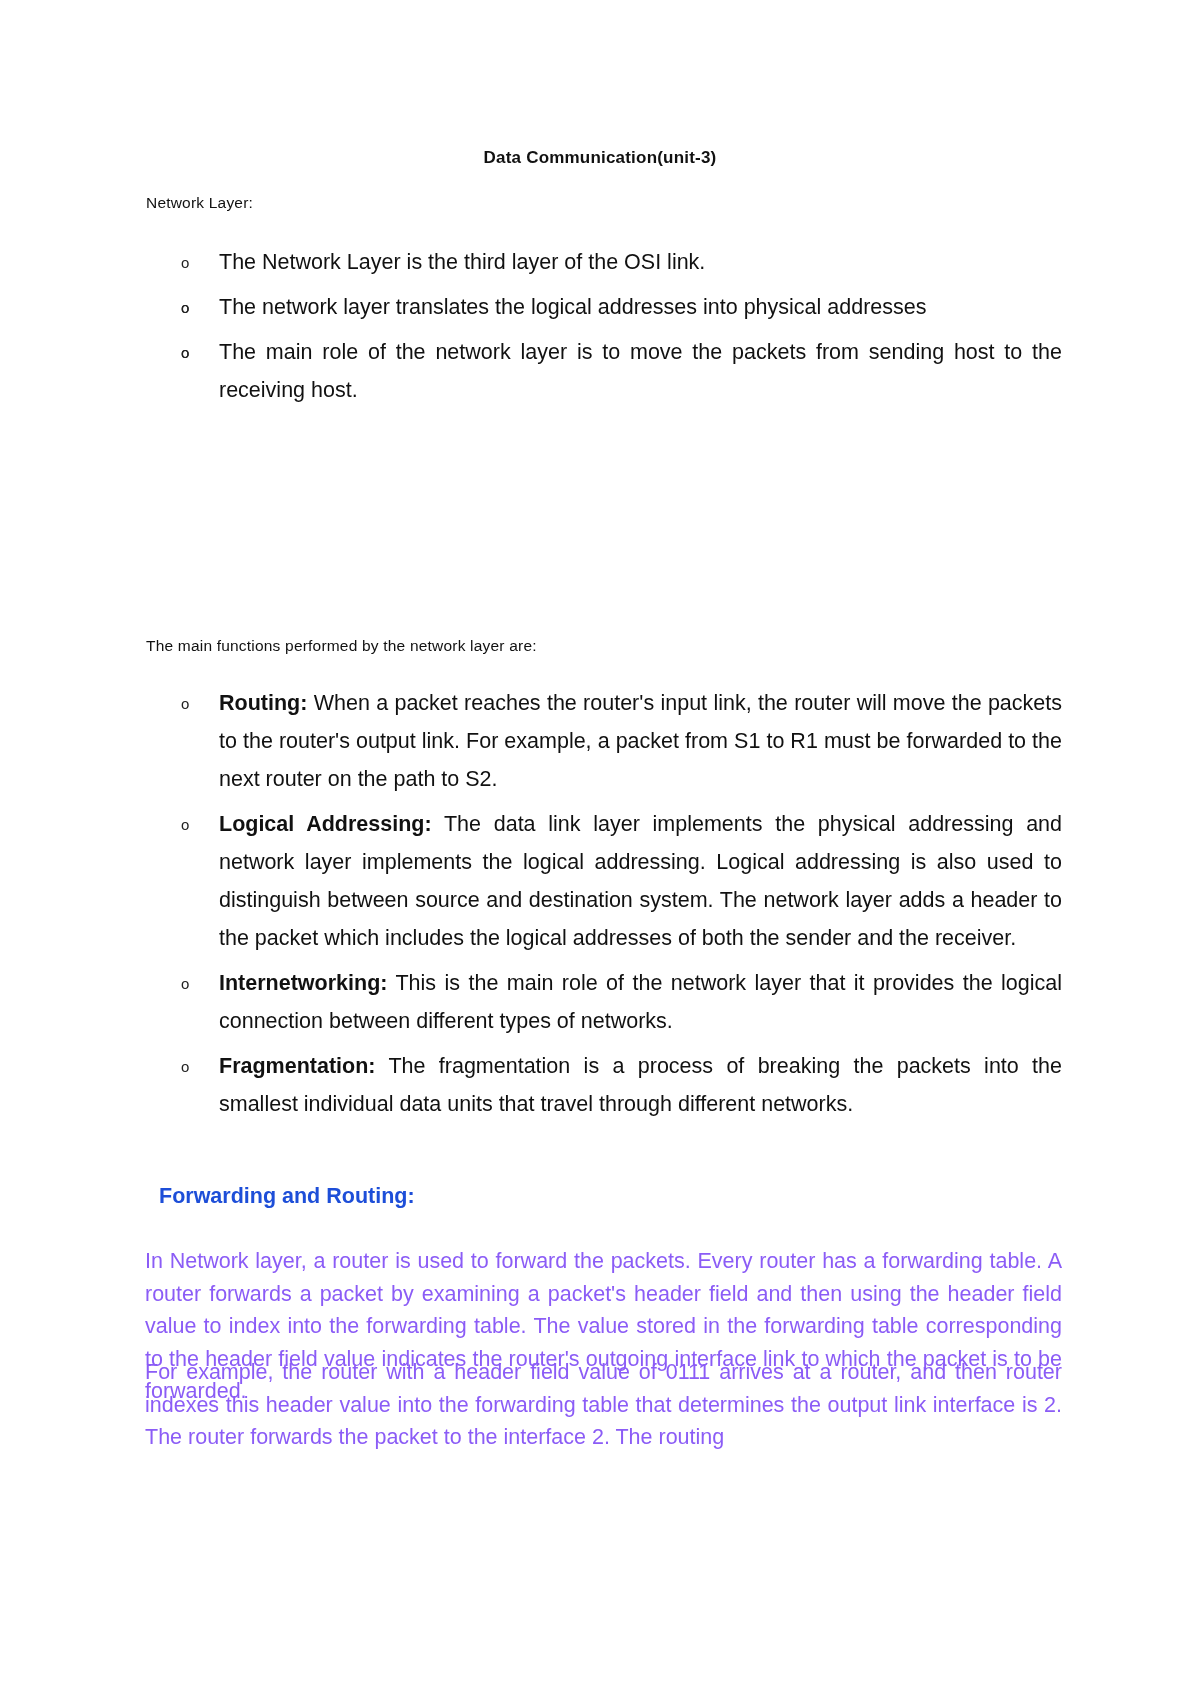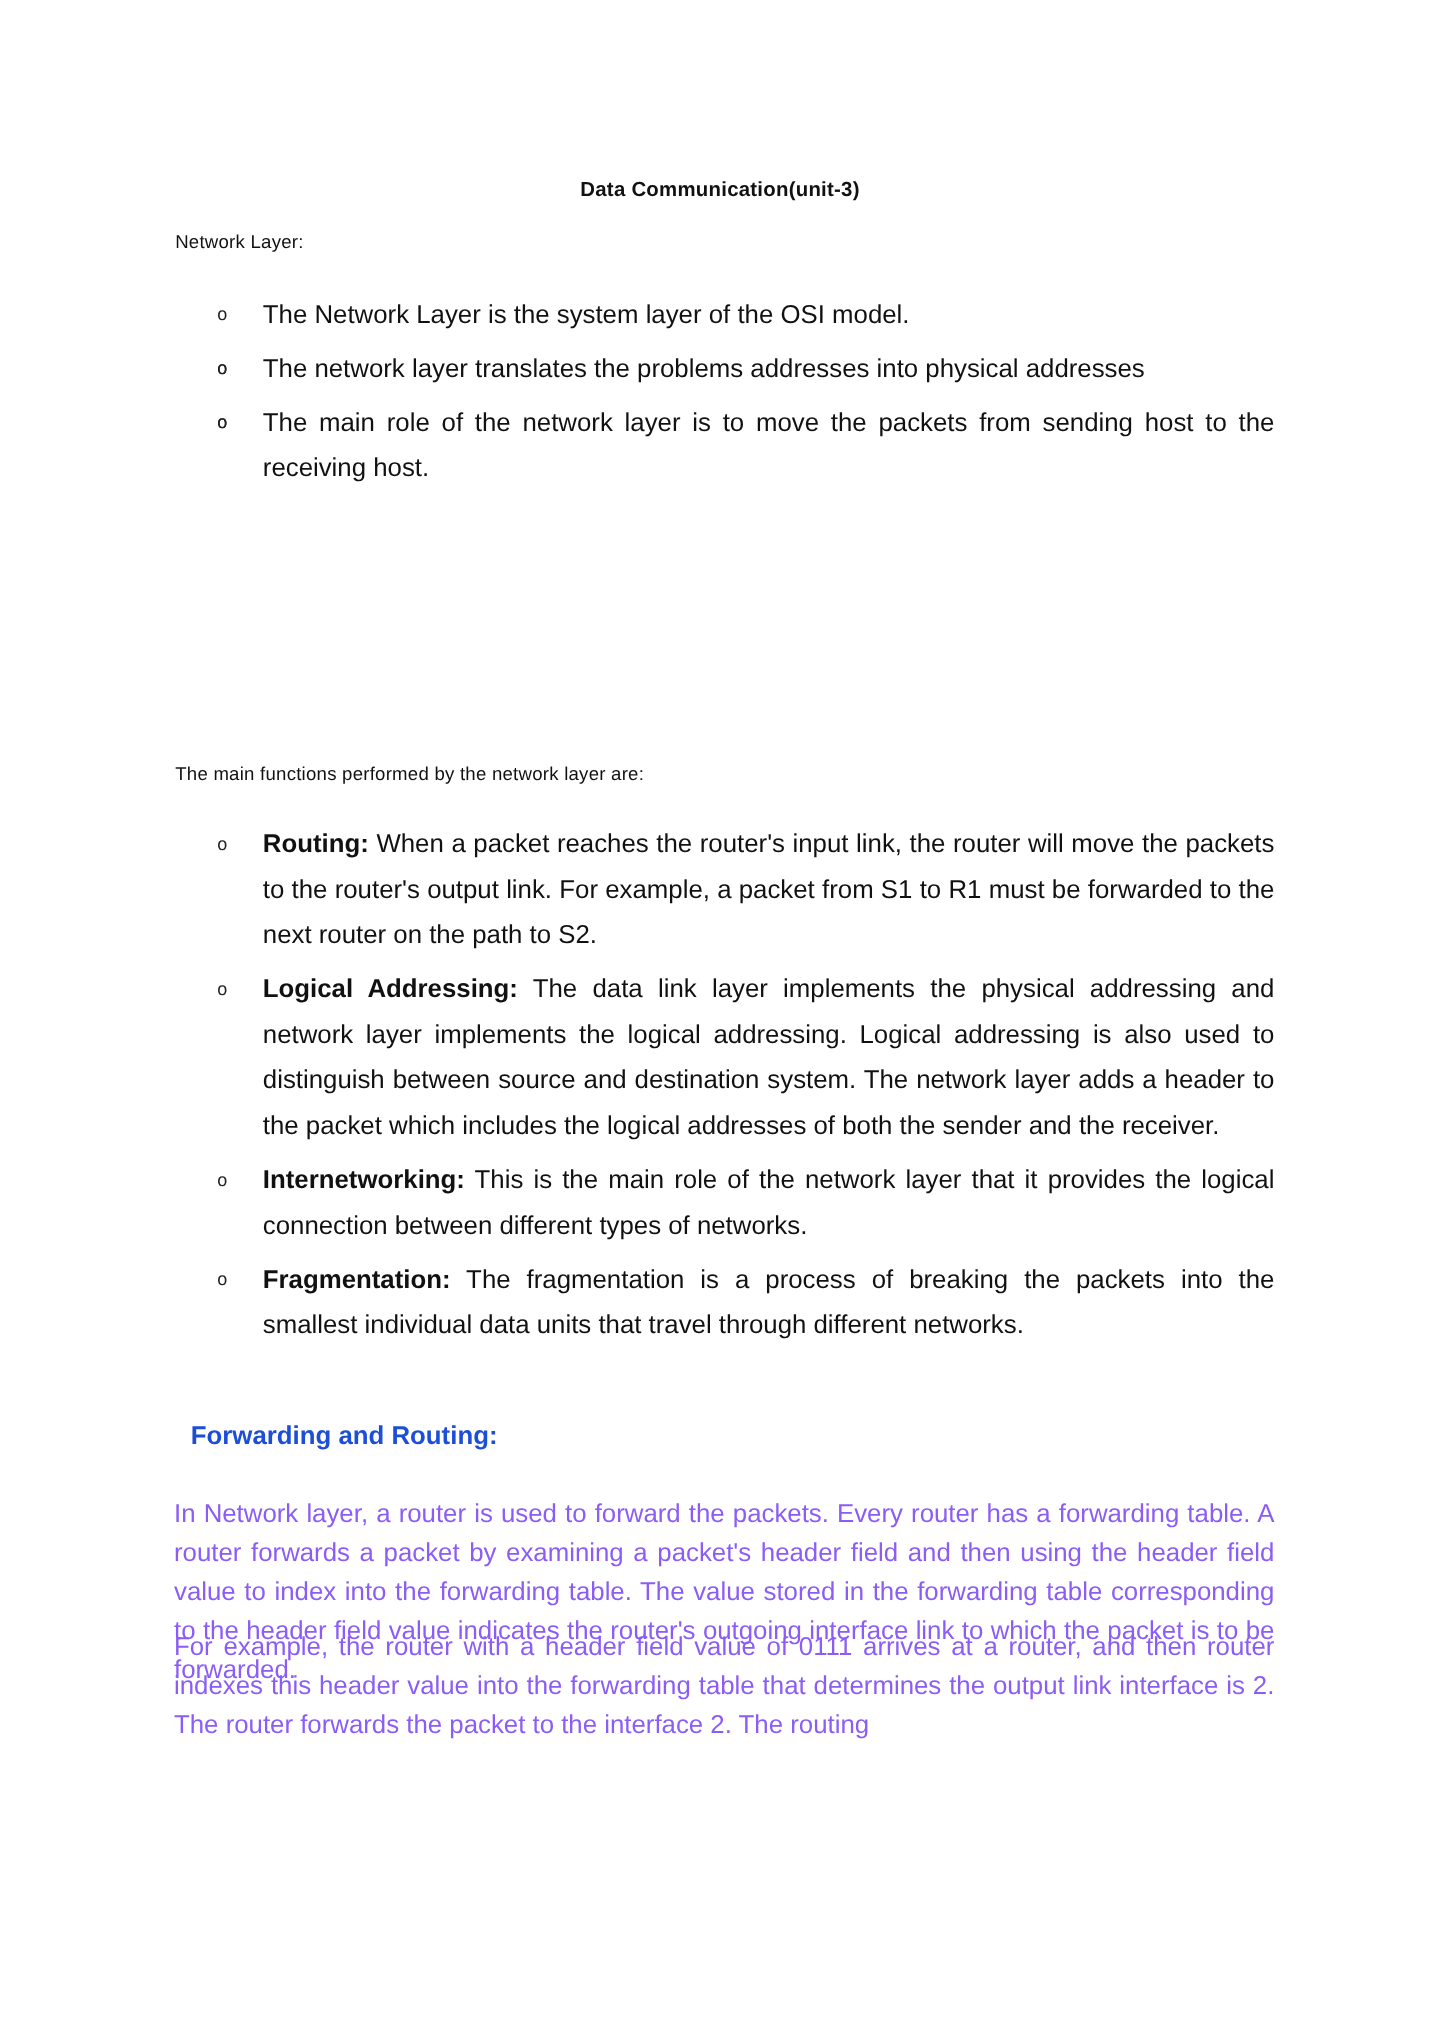--- a/index.html
+++ b/index.html
@@ -23,28 +23,28 @@
 
 <div class="page">
 
   <div class="doc-title">Data Communication(unit-3)</div>
 
   <div class="section-label" style="top:194px;">Network Layer:</div>
 
   <ul class="bullets" style="top:243px;">
     <li>
       <span class="marker">o</span>
-      <span>The Network Layer is the system layer of the OSI model.</span>
+      <span>The Network Layer is the third layer of the OSI link.</span>
     </li>
     <li>
       <span class="marker">o</span>
     </li>
     <li>
       <span class="marker">o</span>
-      <span>The network layer translates the problems addresses into physical addresses</span>
+      <span>The network layer translates the logical addresses into physical addresses</span>
     </li>
     <li>
       <span class="marker">o</span>
     </li>
     <li>
       <span class="marker">o</span>
       <span>The main role of the network layer is to move the packets from sending host to the receiving host.</span>
     </li>
   </ul>
 

